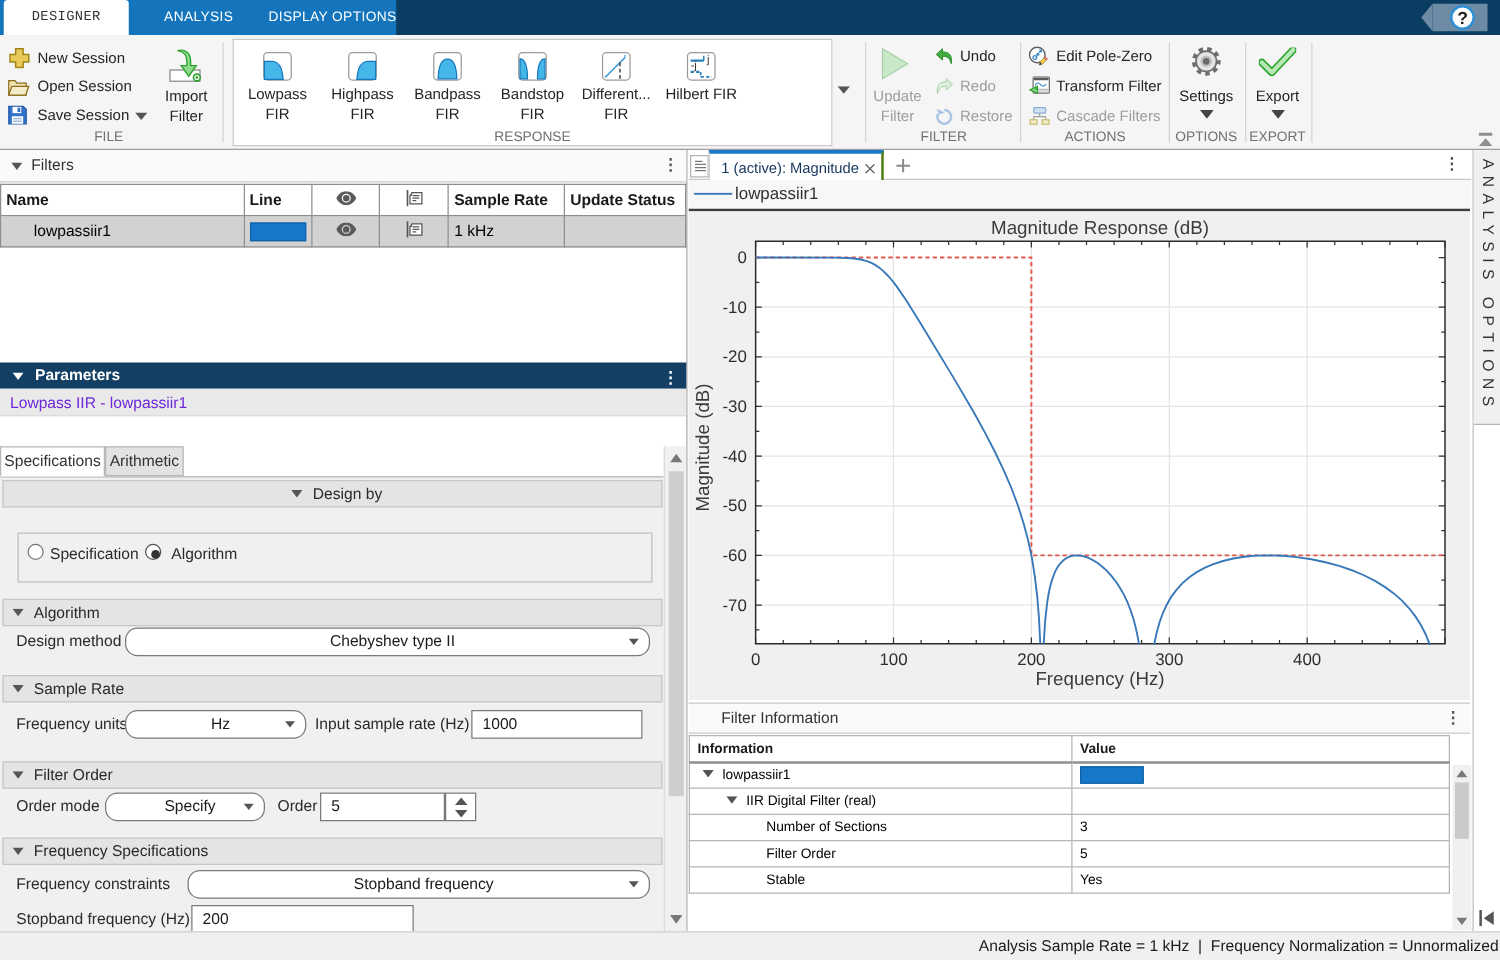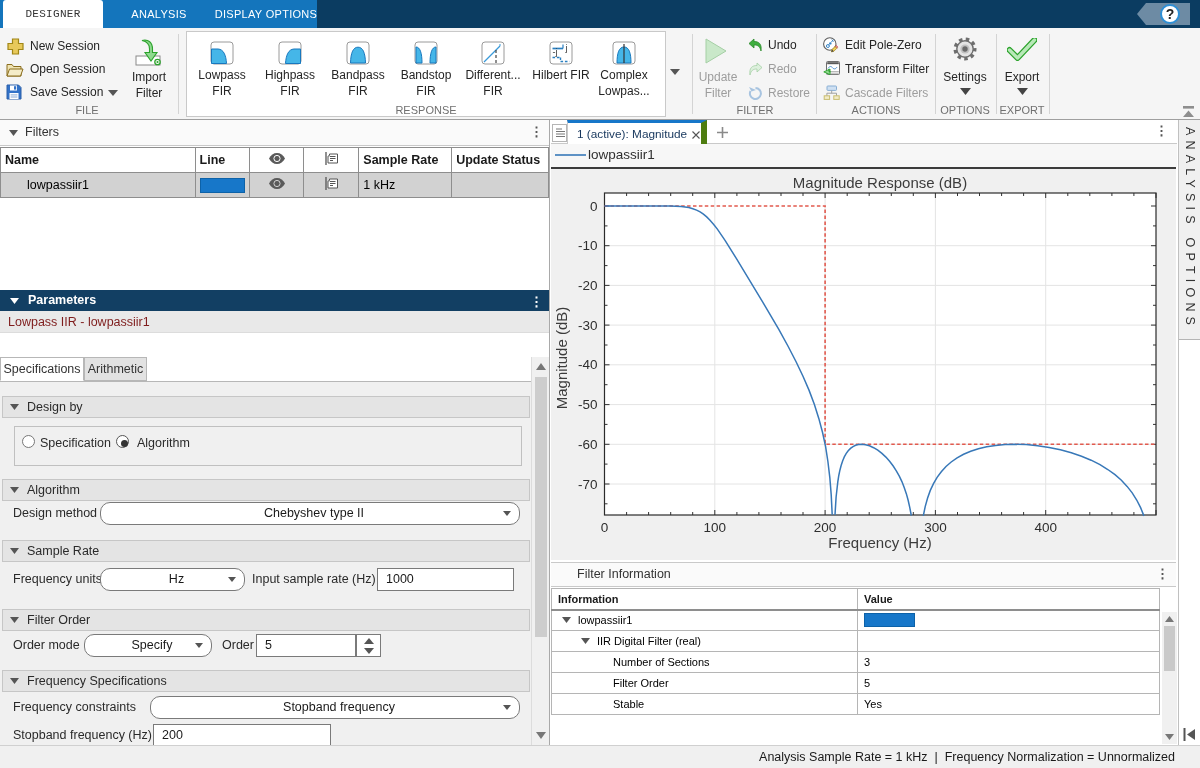--- a/index.html
+++ b/index.html
@@ -25,21 +25,21 @@
 .gitem { position:absolute; top:9px; width:66px; text-align:center; font-size:12px; color:#252525; line-height:16px; }
 .gitem svg { display:block; margin:0 auto 2px; }
 
 #leftpanel { position:absolute; left:0; top:120px; width:550px; height:625px; background:#fff; border-right:1px solid #a9a9a9; }
 #filtershdr { position:absolute; left:0; top:0; width:549px; height:26px; background:#fafafa; border-bottom:1px solid #c9c9c9; font-size:12.5px; color:#333; }
 table.ftab { border-collapse:collapse; position:absolute; left:0; top:27px; font-size:12.5px; }
 table.ftab th, table.ftab td { border:1px solid #8e8e8e; height:25px; padding:0 4px; text-align:left; font-weight:normal; }
 table.ftab th { font-weight:bold; background:#fff; color:#1a1a1a; }
 table.ftab td { background:#d2d2d2; }
 #paramshdr { position:absolute; left:0; top:170px; width:549px; height:21px; background:#123f63; color:#fff; font-size:12.5px; font-weight:bold; line-height:21px; }
-#paramsub { position:absolute; left:0; top:191px; width:549px; height:22px; background:#e9e9e9; font-size:12.5px; color:#7f1d1d; line-height:22px; padding-left:8px; border-bottom:1px solid #dcdcdc; }
+#paramsub { position:absolute; left:0; top:191px; width:549px; height:22px; background:#e9e9e9; font-size:12.5px; color:#6d28d9; line-height:22px; padding-left:8px; border-bottom:1px solid #dcdcdc; }
 
 .spectab { position:absolute; height:24px; font-size:12.5px; line-height:23px; text-align:center; border:1px solid #b7b7b7; color:#333; background:#e2e2e2; }
 .spectab.active { background:#fff; border-bottom:1px solid #fff; z-index:2; }
 #specbody { position:absolute; left:0; top:261px; width:531px; height:364px; background:#f0f0f0; border-top:1px solid #b7b7b7; }
 .secbar { position:absolute; left:2px; width:528px; height:22px; background:#e4e4e4; border:1px solid #c6c6c6; font-size:12.5px; color:#2a2a2a; line-height:20px; }
 .ddown { position:absolute; height:23px; background:#fff; border:1px solid #7a7a7a; border-radius:10px; font-size:12.5px; color:#1a1a1a; line-height:21px; padding-left:8px;text-align:center; }
 .ddown .dar { position:absolute; right:8px; top:8px; width:0; height:0; border-left:4.5px solid transparent; border-right:4.5px solid transparent; border-top:5.5px solid #555; }
 .tbox { position:absolute; height:23px; background:#fff; border:1px solid #7a7a7a; font-size:12.5px; color:#1a1a1a; line-height:21px; padding-left:8px; }
 .flabel { position:absolute; font-size:12.5px; color:#2a2a2a; }
 
@@ -51,21 +51,21 @@
 #plotarea { position:absolute; left:0; top:47px; width:625px; height:393px; background:#f0f0f0; border-top:2px solid #3c3c3c; }
 #fihdr { position:absolute; left:0; top:442px; width:625px; height:25px; background:#fafafa; border-top:1px solid #c9c9c9; border-bottom:1px solid #c9c9c9; font-size:12.5px; color:#333; }
 table.itab { border-collapse:collapse; position:absolute; left:0; top:468px; font-size:11px; }
 table.itab th, table.itab td { border:1px solid #b5b5b5; height:21px; padding:0 6px; text-align:left; background:#fff; }
 table.itab th { font-weight:bold; color:#1a1a1a; border-bottom:2px solid #8e8e8e; }
 
 #rstrip { position:absolute; left:1178px; top:120px; width:22px; height:625px; background:#fff; border-left:1px solid #c0c0c0; }
 #aotab { position:absolute; left:0px; top:0px; width:21px; height:220px; background:#f0f0f0; border-bottom:1px solid #b5b5b5; }
 #aotab span { position:absolute; left:4px; top:7px; writing-mode:vertical-rl; font-size:12.5px; letter-spacing:5.2px; color:#333; }
 
-#statusbar { position:absolute; left:0; top:745px; width:1200px; height:23px; background:#f0f0f0; border-top:1px solid #d0d0d0; font-size:12.5px; color:#1a1a1a; text-align:right; line-height:22px; padding-right:25px; }
+#statusbar { position:absolute; left:0; top:745px; width:1200px; height:23px; background:#f0f0f0; border-top:1px solid #d0d0d0; font-size:12.5px; color:#1a1a1a; text-align:right; line-height:22px; padding-right:1px; }
 .vdots { color:#555; font-size:13px; font-weight:bold; letter-spacing:0; }
 </style>
 </head>
 <body>
 <div id="app">
 
   <div id="tabbar">
     <div class="navy"></div>
     <div class="apptab active" style="left:3px; width:100px;font-family:Liberation Mono, monospace;">DESIGNER</div>
     <div class="apptab" style="left:103px; width:112px;">ANALYSIS</div>
@@ -134,25 +134,20 @@
           </svg>Different...<br>FIR</div>
       <div class="gitem" style="left:341px;"><svg width="24" height="24" viewBox="0 0 24 24">
             <rect x="1" y="1" width="22" height="22" rx="3" fill="#fff" stroke="#9a9a9a"></rect>
             <path d="M3.5 7.5h10.5" stroke="#2a7fc0" stroke-width="1.7"></path>
             <path d="M14 3.5v4" stroke="#2a7fc0" stroke-width="1.2"></path>
             <text x="16.5" y="9.5" font-size="9" fill="#333" font-family="Liberation Sans">j</text>
             <path d="M3.5 16.5h8" stroke="#2a7fc0" stroke-width="1.7" stroke-dasharray="2.6 1.8"></path>
             <text x="3.5" y="14" font-size="9" fill="#333" font-family="Liberation Sans">-j</text>
             <path d="M11.5 16.5v4M11.5 20.5h9" stroke="#2a7fc0" stroke-width="1.4" stroke-dasharray="2.6 1.8"></path>
           </svg>Hilbert FIR</div>
-      <div class="gitem" style="left:404px;"><svg width="24" height="24" viewBox="0 0 24 24">
-            <rect x="1" y="1" width="22" height="22" rx="3" fill="#fff" stroke="#9a9a9a"></rect>
-            <path d="M5 22c0-10 2-16 7-16s7 6 7 16z" fill="#45b6e8" stroke="#1878be"></path>
-            <path d="M12 3v19" stroke="#333" stroke-width="1.2"></path>
-          </svg>Complex<br>Lowpas...</div>
     </div>
     <svg class="abs" style="left:670px; top:41px;" width="10" height="6" viewBox="0 0 10 6">
         <path d="M0 0h10L5 6z" fill="#555"></path>
       </svg>
     <div class="rlabel" style="left:366px;">RESPONSE</div>
     <div class="rsep" style="left:692px;"></div>
 
     <svg class="abs" style="left:704px; top:10px;" width="24" height="26" viewBox="0 0 24 26">
         <path d="M2 1l20 12L2 25z" fill="#c9e8c9" stroke="#a5cfa5"></path>
       </svg>
@@ -290,21 +285,21 @@
       <span style="position:absolute; left:28px; top:0px;">Parameters</span>
       <span class="vdots" style="position:absolute; left:530px; top:1px; color:#fff;">⋮</span>
     </div>
     <div id="paramsub">Lowpass IIR - lowpassiir1</div>
 
     <div class="spectab active" style="left:0px; top:237px; width:84px;">Specifications</div>
     <div class="spectab" style="left:84px; top:237px; width:63px;">Arithmetic</div>
 
     <div id="specbody">
 
-      <div class="secbar" style="top:14px;"><svg style="margin:0 8px 1px 7px;" width="9" height="6" viewBox="0 0 9 6">
+      <div class="secbar" style="top:2px;text-align:center;"><svg style="margin:0 8px 1px 7px;" width="9" height="6" viewBox="0 0 9 6">
             <path d="M0 0h9L4.5 6z" fill="#555"></path>
           </svg>Design by</div>
       <div class="abs" style="left:14px; top:44px; width:508px; height:40px; border:1px solid #c0c0c0;"></div>
       <div class="abs" style="left:22px; top:53px; width:13px; height:13px; border:1.5px solid #777; border-radius:50%; background:#fff;"></div>
       <div class="flabel" style="left:40px; top:54px;">Specification</div>
       <div class="abs" style="left:116px; top:53px; width:13px; height:13px; border:1.5px solid #555; border-radius:50%; background:#fff;"></div>
       <div class="abs" style="left:120.5px; top:57.5px; width:7px; height:7px; border-radius:50%; background:#333;"></div>
       <div class="flabel" style="left:137px; top:54px;">Algorithm</div>
 
       <div class="secbar" style="top:97px;"><svg style="margin:0 8px 1px 7px;" width="9" height="6" viewBox="0 0 9 6">
@@ -357,21 +352,21 @@
     </div>
   </div>
 
   <div id="rightpanel">
     <div id="ptabbar">
       <div class="abs" style="left:1px; top:4px; width:15px; height:18px; background:#fff; border:1px solid #b5b5b5;">
           <svg style="position:absolute;left:3px;top:3px;" width="9" height="11" viewBox="0 0 9 11">
             <path d="M0 1h6M0 3.5h9M0 6h9M0 8.5h9" stroke="#777" stroke-width="1"></path>
           </svg>
         </div>
-      <div class="abs" style="left:16px; top:0px; width:140px; height:24px; background:#fff; border-top:3px solid #1777c9; border-right:6px solid #4d7c0f; border-left:1px solid #c9c9c9;">
+      <div class="abs" style="left:16px; top:0px; width:140px; height:24px; background:#fff; border-top:3px solid #1777c9; border-right:2px solid #4d7c0f; border-left:1px solid #c9c9c9;">
         <span class="abs" style="left:9px; top:4px; font-size:11.8px; color:#16365c;">1 (active): Magnitude</span>
         <svg class="abs" style="left:124px; top:8px;" width="8" height="8" viewBox="0 0 8 8">
             <path d="M0.5 0.5l7 7M7.5 0.5l-7 7" stroke="#555" stroke-width="1.1"></path>
           </svg>
       </div>
       <svg class="abs" style="left:166px; top:7px;" width="11" height="11" viewBox="0 0 11 11">
           <path d="M5.5 0v11M0 5.5h11" stroke="#8a8a8a" stroke-width="1.6"></path>
         </svg>
       <span class="vdots abs" style="left:604px; top:3px;">⋮</span>
     </div>

